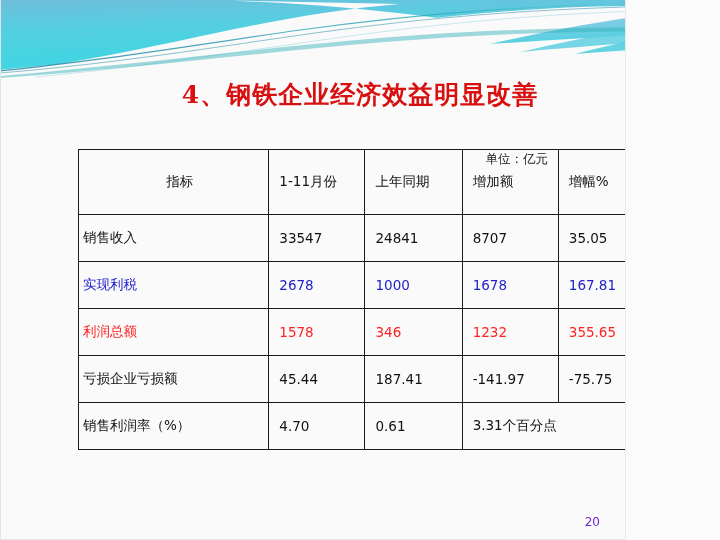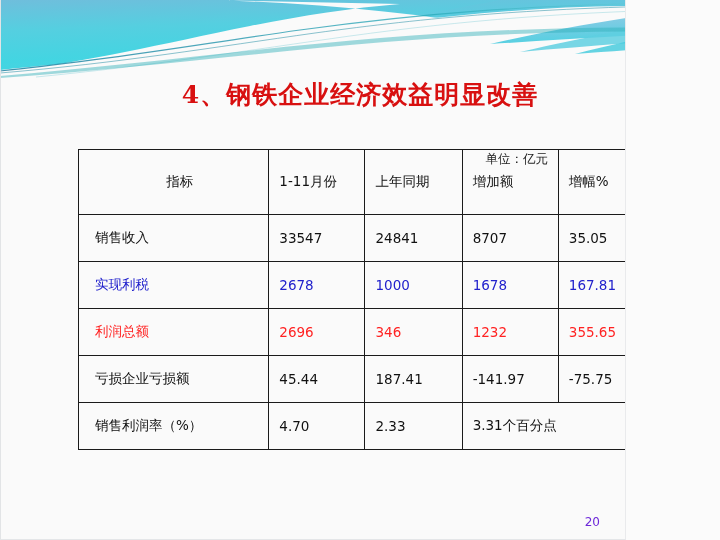--- a/index.html
+++ b/index.html
@@ -92,21 +92,21 @@
     text-align: left;
     vertical-align: middle;
     white-space: nowrap;
     background: transparent;
   }
   .data-table tr.header-row td {
     height: 64px;
   }
   .data-table td.label-cell {
     text-align: left;
-    padding-left: 16px;
+    padding-left: 4px;
   }
   .data-table tr.header-row td.label-cell {
     text-align: center;
     padding-left: 22px;
   }
   .col-label  { width: 190px; }
   .col-num    { width: 96px; }
   .col-num-wide { width: 97px; }
   .col-last   { width: 86px; }
 
@@ -200,38 +200,38 @@
       <tr class="row-blue">
         <td class="label-cell">实现利税</td>
         <td>2678</td>
         <td>1000</td>
         <td>1678</td>
         <td>167.81</td>
       </tr>
 
       <tr class="row-red">
         <td class="label-cell">利润总额</td>
-        <td>2696</td>
+        <td>1578</td>
         <td>346</td>
         <td>1232</td>
         <td>355.65</td>
       </tr>
 
       <tr>
         <td class="label-cell">亏损企业亏损额</td>
         <td>45.44</td>
         <td>187.41</td>
         <td>-141.97</td>
         <td>-75.75</td>
       </tr>
 
       <tr>
         <td class="label-cell">销售利润率（%）</td>
         <td>4.70</td>
-        <td>2.33</td>
+        <td>0.61</td>
         <td colspan="2">3.31个百分点</td>
       </tr>
     </tbody>
   </table>
 
   <div class="page-number">20</div>
 
 </div>
 
 </body></html>

